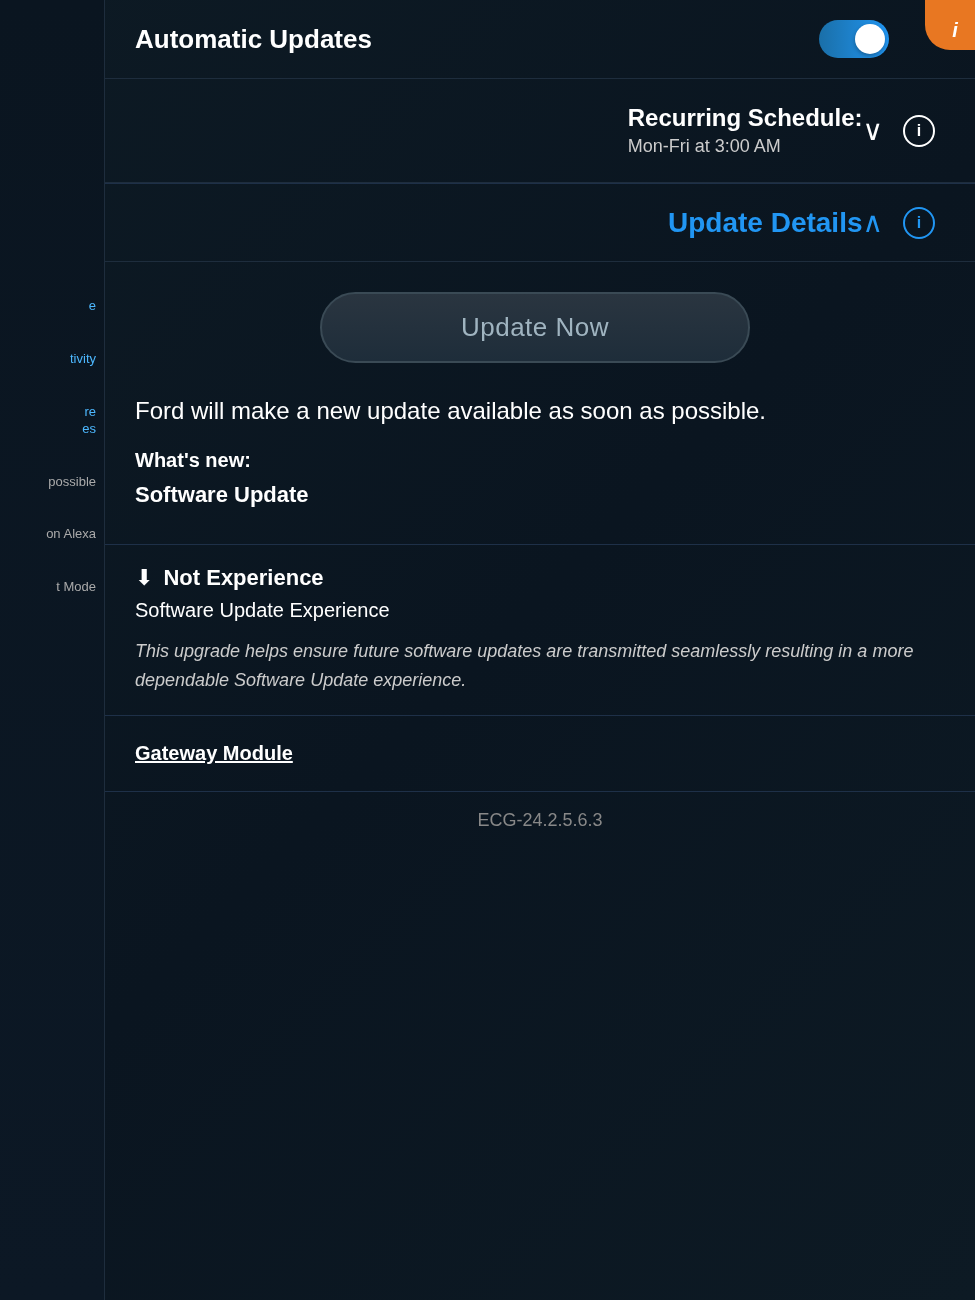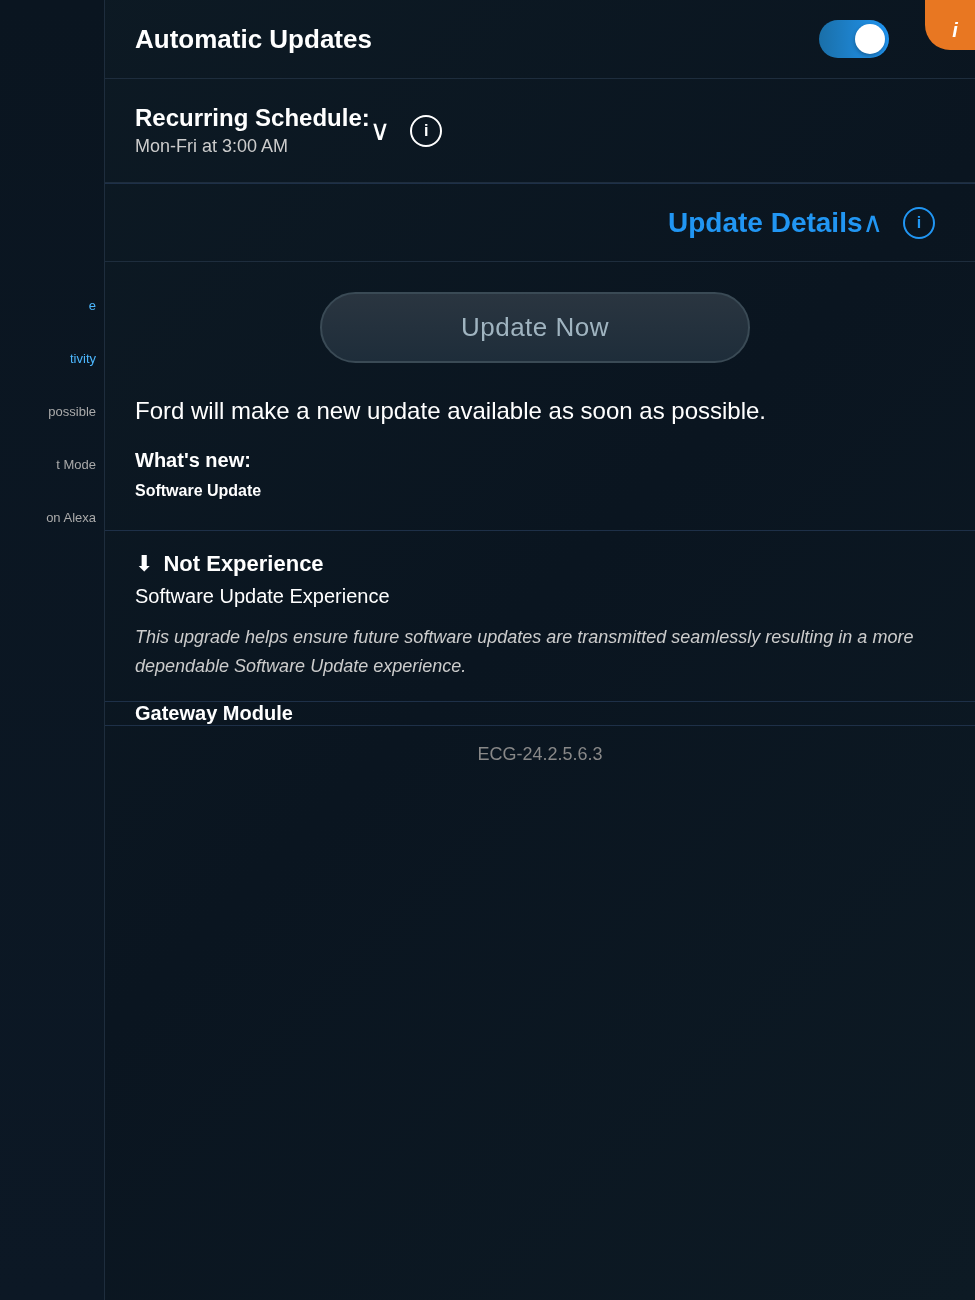--- a/index.html
+++ b/index.html
@@ -120,21 +120,21 @@
       top: 0;
       border-radius: 0 0 0 50%;
     }
 
     
     .recurring-section {
       padding: 25px 30px;
       border-bottom: 1px solid #1e2d3d;
       display: flex;
       align-items: center;
-      justify-content: flex-start;
+      justify-content: flex-end;
     }
 
     .recurring-label {
       font-size: 24px;
       font-weight: bold;
       color: #ffffff;
     }
 
     .recurring-time {
       font-size: 18px;
@@ -235,24 +235,24 @@
     }
 
     .whats-new-label {
       font-size: 20px;
       font-weight: bold;
       color: #ffffff;
       margin-bottom: 10px;
     }
 
     .software-update-label {
-      font-size: 16px;
-      font-weight: bold;
-      color: #ffffff;
-      margin-bottom: 10px;
+      font-size: 22px;
+      font-weight: bold;
+      color: #ffffff;
+      margin-bottom: 16px;
     }
 
     
     .not-completed-section {
       border-top: 1px solid #1e3048;
       margin: 0 0;
       padding: 20px 30px;
     }
 
     .not-completed-header {
@@ -283,23 +283,24 @@
     .sue-description {
       font-size: 18px;
       color: #cccccc;
       line-height: 1.6;
       font-style: italic;
     }
 
     
     .gateway-section {
       border-top: 1px solid #1e3048;
-      padding: 0 30px;
-      display: flex;
-      align-items: center;
+      padding: 26px 30px;
+      display: flex;
+      align-items: center;
+      text-decoration: underline;
     }
 
     .gateway-label {
       font-size: 20px;
       font-weight: bold;
       color: #ffffff;
     }
 
     
     .ecg-section {
@@ -319,28 +320,31 @@
 
 <div class="screen">
 
   <div class="sidebar">
     <div class="sidebar-item" style="color:#4db8ff; margin-top: 280px;">
       <span>e</span>
     </div>
     <div class="sidebar-item" style="color:#4db8ff;">
       <span>tivity</span>
     </div>
+    <div class="sidebar-item" style="color:#4db8ff;">
+      <span>re<br>es</span>
+    </div>
     <div class="sidebar-item" style="color:#aaa;">
       <span>possible</span>
     </div>
     <div class="sidebar-item" style="color:#aaa;">
+      <span>on Alexa</span>
+    </div>
+    <div class="sidebar-item" style="color:#aaa;">
       <span>t Mode</span>
-    </div>
-    <div class="sidebar-item" style="color:#aaa;">
-      <span>on Alexa</span>
     </div>
   </div>
 
   <div class="main-content">
 
     <div class="orange-info">
       <span style="font-size:20px; font-style:italic; margin-left:10px; margin-top:10px;">i</span>
     </div>
 
     <div class="top-section">

